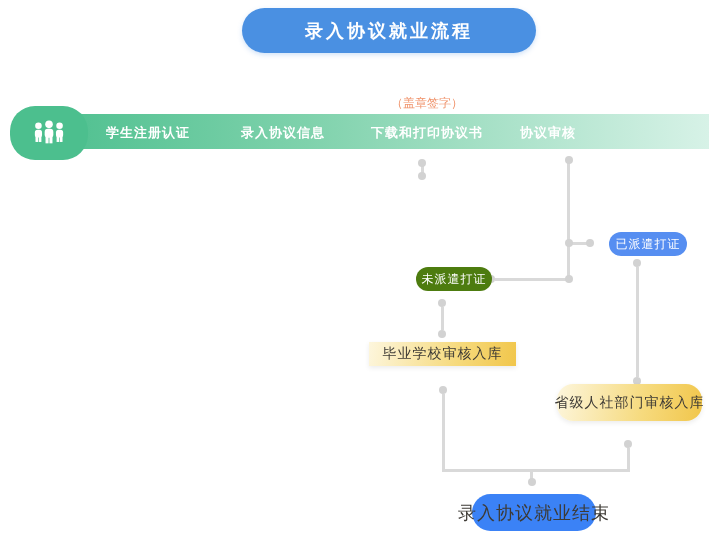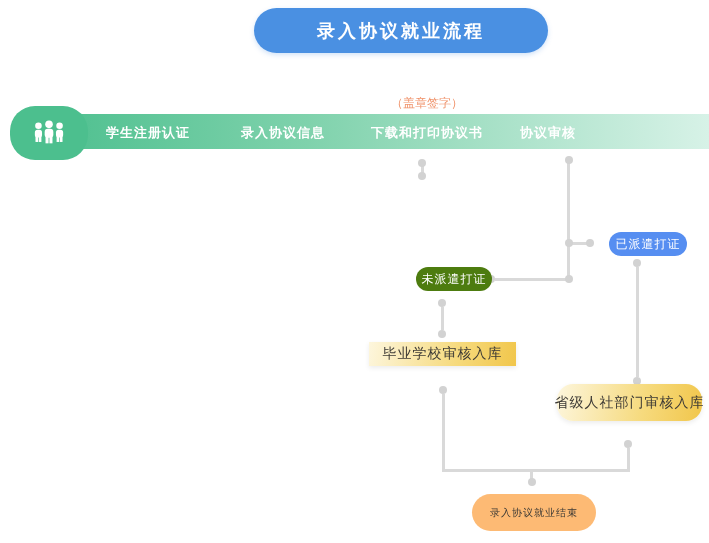--- a/index.html
+++ b/index.html
@@ -2,21 +2,21 @@
 <html><head>
 <meta charset="utf-8">
 <style>
   html,body{margin:0;padding:0;background:#fff;}
   .canvas{
     position:relative;width:709px;height:543px;background:#ffffff;overflow:hidden;
     font-family:"Liberation Sans","DejaVu Sans",sans-serif;
   }
   
   .title-pill{
-    position:absolute;left:254px;top:8px;width:294px;height:45px;
+    position:absolute;left:242px;top:8px;width:294px;height:45px;
     background:#4a90e2;border-radius:23px;
     display:flex;align-items:center;justify-content:center;
     color:#fff;font-size:18px;font-weight:bold;letter-spacing:3px;
     box-shadow:0 2px 5px rgba(74,144,226,.25);
   }
   
   .band{
     position:absolute;left:40px;top:114px;width:669px;height:35px;
     background:linear-gradient(90deg,#4cbf8e 0%,#7fd2ac 40%,#d7f2e7 100%);
   }
@@ -51,23 +51,23 @@
   .box-school{left:369px;top:342px;width:147px;height:24px;}
   .box-provincial{left:557px;top:384px;width:145px;height:37px;border-radius:16px;}
   .pill{
     position:absolute;border-radius:12px;color:#fff;font-size:12px;
     display:flex;align-items:center;justify-content:center;white-space:nowrap;letter-spacing:1px;margin-left:8px;
   }
   .pill-blue{left:601px;top:232px;width:78px;height:24px;background:#568ef1;}
   .pill-orange{left:408px;top:267px;width:76px;height:24px;background:#4d7c0f;}
   .pill-finish{
     position:absolute;left:472px;top:494px;width:124px;height:37px;
-    background:#fdba74;border-radius:19px;
+    background:#3b82f6;border-radius:19px;
     display:flex;align-items:center;justify-content:center;
-    color:#3d3a35;font-size:10px;letter-spacing:1px;white-space:nowrap;
+    color:#3d3a35;font-size:18px;letter-spacing:1px;white-space:nowrap;
   }
 </style>
 </head>
 <body>
 
 <div class="canvas">
 
   <div class="title-pill">录入协议就业流程</div>
 
   <div class="annotation an-2">（盖章签字）</div>

